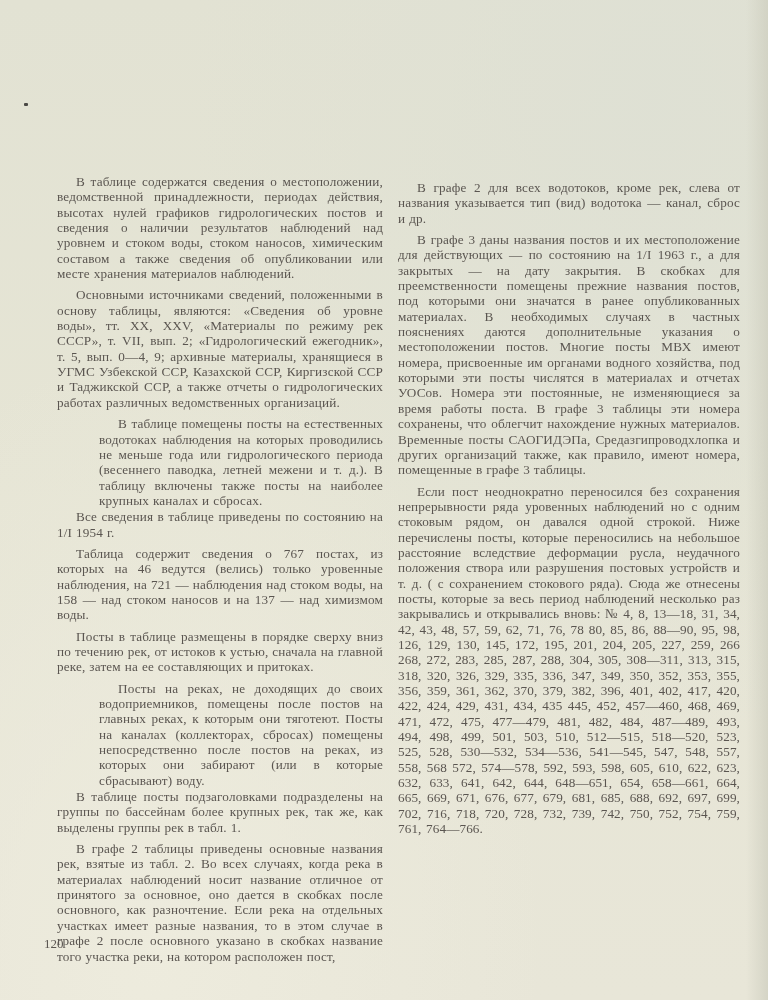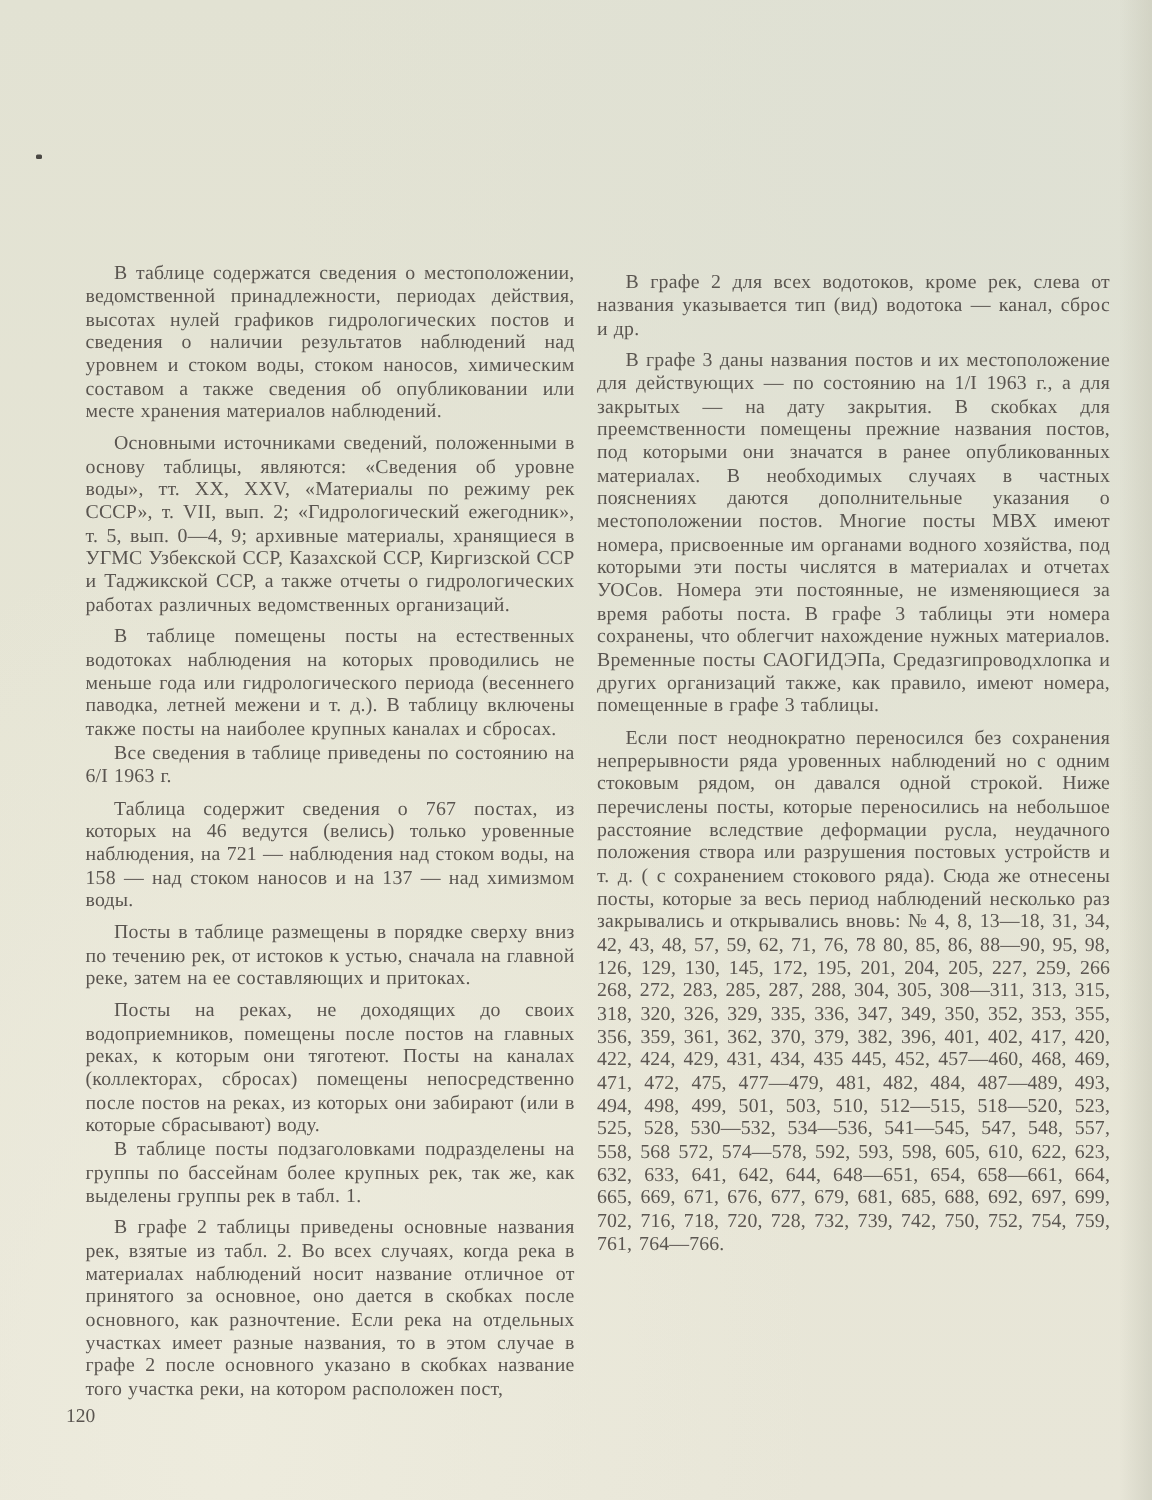--- a/index.html
+++ b/index.html
@@ -58,20 +58,21 @@
     }
     .col p {
       margin: 0 0 6px 0;
       text-indent: 19px;
     }
     .col p.cont {
       text-indent: 0;
     }
     .col p.tight {
       margin-bottom: 1px;
+      margin-left: 42px;
     }
     .list-numbers {
       letter-spacing: 0.1px;
       word-spacing: 1.2px;
     }
     .page-number {
       position: absolute;
       left: 44px;
       top: 936px;
       font-size: 13px;
@@ -81,21 +82,21 @@
 </head>
 <body>
 
 <div class="page">
   <div class="speck"></div>
 
   <div class="col left">
     <p>В таблице содержатся сведения о местоположении, ведомственной принадлежности, периодах действия, высотах нулей графиков гидрологических постов и сведения о наличии результатов наблюдений над уровнем и стоком воды, стоком наносов, химическим составом а также сведения об опубликовании или месте хранения материалов наблюдений.</p>
     <p>Основными источниками сведений, положенными в основу таблицы, являются: «Сведения об уровне воды», тт. XX, XXV, «Материалы по режиму рек СССР», т. VII, вып. 2; «Гидрологический ежегодник», т. 5, вып. 0—4, 9; архивные материалы, хранящиеся в УГМС Узбекской ССР, Казахской ССР, Киргизской ССР и Таджикской ССР, а также отчеты о гидрологических работах различных ведомственных организаций.</p>
     <p class="tight">В таблице помещены посты на естественных водотоках наблюдения на которых проводились не меньше года или гидрологического периода (весеннего паводка, летней межени и т. д.). В таблицу включены также посты на наиболее крупных каналах и сбросах.</p>
-    <p>Все сведения в таблице приведены по состоянию на 6/I 1963 г.</p>
+    <p>Все сведения в таблице приведены по состоянию на 1/I 1954 г.</p>
     <p>Таблица содержит сведения о 767 постах, из которых на 46 ведутся (велись) только уровенные наблюдения, на 721 — наблюдения над стоком воды, на 158 — над стоком наносов и на 137 — над химизмом воды.</p>
     <p>Посты в таблице размещены в порядке сверху вниз по течению рек, от истоков к устью, сначала на главной реке, затем на ее составляющих и притоках.</p>
     <p class="tight">Посты на реках, не доходящих до своих водоприемников, помещены после постов на главных реках, к которым они тяготеют. Посты на каналах (коллекторах, сбросах) помещены непосредственно после постов на реках, из которых они забирают (или в которые сбрасывают) воду.</p>
     <p>В таблице посты подзаголовками подразделены на группы по бассейнам более крупных рек, так же, как выделены группы рек в табл. 1.</p>
     <p>В графе 2 таблицы приведены основные названия рек, взятые из табл. 2. Во всех случаях, когда река в материалах наблюдений носит название отличное от принятого за основное, оно дается в скобках после основного, как разночтение. Если река на отдельных участках имеет разные названия, то в этом случае в графе 2 после основного указано в скобках название того участка реки, на котором расположен пост,</p>
   </div>
 
   <div class="col right">
     <p>В графе 2 для всех водотоков, кроме рек, слева от названия указывается тип (вид) водотока — канал, сброс и др.</p>
     <p>В графе 3 даны названия постов и их местоположение для действующих — по состоянию на 1/I 1963 г., а для закрытых — на дату закрытия. В скобках для преемственности помещены прежние названия постов, под которыми они значатся в ранее опубликованных материалах. В необходимых случаях в частных пояснениях даются дополнительные указания о местоположении постов. Многие посты МВХ имеют номера, присвоенные им органами водного хозяйства, под которыми эти посты числятся в материалах и отчетах УОСов. Номера эти постоянные, не изменяющиеся за время работы поста. В графе 3 таблицы эти номера сохранены, что облегчит нахождение нужных материалов. Временные посты САОГИДЭПа, Средазгипроводхлопка и других организаций также, как правило, имеют номера, помещенные в графе 3 таблицы.</p>

